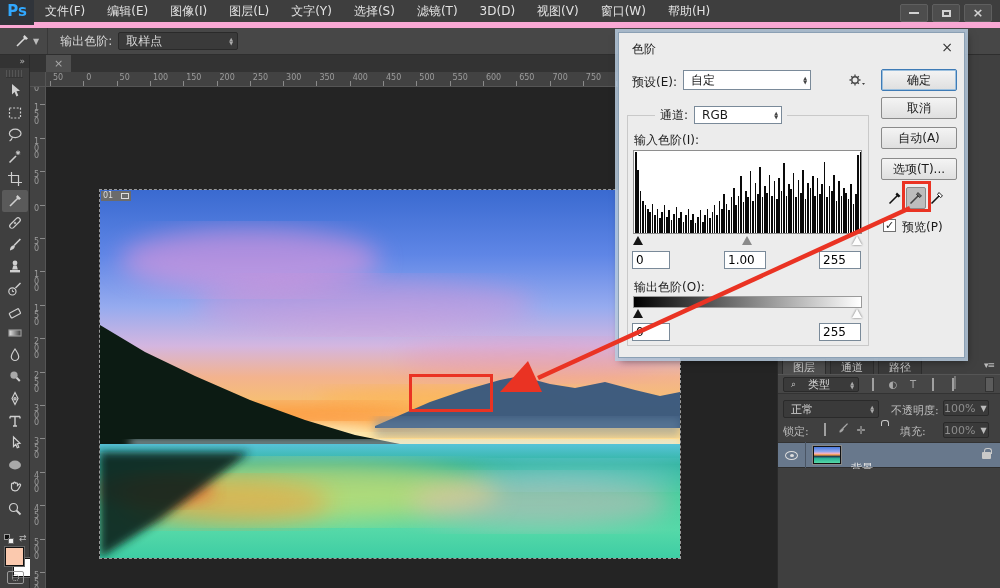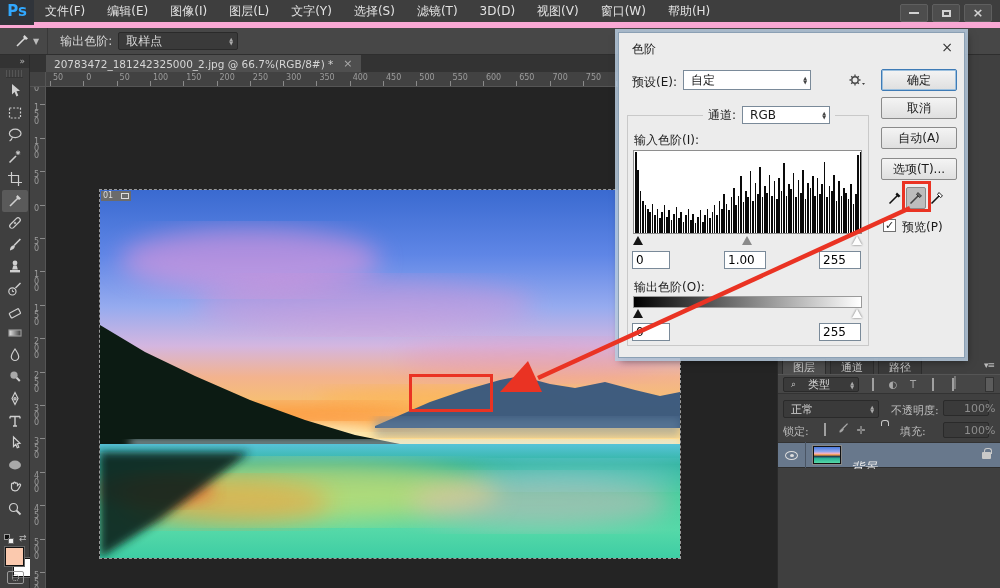--- a/index.html
+++ b/index.html
@@ -63,21 +63,21 @@
   
   #levels { position:absolute; left:618px; top:32px; width:347px; height:326px; background:#ececec; border:1px solid #8ba0b4; box-shadow:0 0 0 3px rgba(185,205,225,.85),2px 3px 8px rgba(0,0,0,.5); z-index:40; color:#1a1a1a; }
   #lv-title { position:absolute; left:13px; top:8px; font-size:12px; }
   #lv-close { position:absolute; right:11px; top:6px; font-size:14px; color:#333; }
   .lv-label { position:absolute; font-size:12px; }
   .lt-select { position:absolute; background:#fff; border:1px solid #7a8a99; height:20px; display:flex; align-items:center; justify-content:space-between; padding:0 3px 0 7px; font-size:12px; }
   .lt-select .updn { color:#444; }
   .win-button { position:absolute; width:76px; height:22px; background:linear-gradient(#f4f4f4,#dfdfdf); border:1px solid #8a8a8a; border-radius:2px; font-size:12px; display:flex; align-items:center; justify-content:center; }
   .win-button.default { border:1px solid #3e7bb6; box-shadow:0 0 0 1px #9cc0de inset; }
   #lv-group { position:absolute; left:8px; top:82px; width:242px; height:231px; border:1px solid #c9c9c9; }
-  #lv-channel-row { position:absolute; left:36px; top:73px; background:#ececec; padding:0 5px; display:flex; align-items:center; gap:6px;margin-left:48px; }
+  #lv-channel-row { position:absolute; left:36px; top:73px; background:#ececec; padding:0 5px; display:flex; align-items:center; gap:6px; }
   #lv-histo { position:absolute; left:14px; top:117px; width:229px; height:84px; background:#fff; border:1px solid #8e8e8e; display:flex; align-items:flex-end; overflow:hidden; padding:1px 1px 0 1px; }
   .hbar { flex:0 0 1.6px; margin-right:0.8px; background:#0a0a0a; }
   .tri { position:absolute; width:0; height:0; border-left:5px solid transparent; border-right:5px solid transparent; border-bottom:9px solid #151515; }
   .tri.gray { border-bottom-color:#8a8a8a; }
   .tri.white { border-bottom-color:#fdfdfd; filter:drop-shadow(0 0 1px #666); }
   .lv-field { position:absolute; height:18px; border:1px solid #7a8a99; background:#fff; font-size:12px; font-family:"DejaVu Sans",sans-serif; padding:0 3px; }
   #lv-gradientbar { position:absolute; left:14px; top:263px; width:229px; height:12px; border:1px solid #9a9a9a; background:linear-gradient(90deg,#000,#fff); }
   .dropper-btn { position:absolute; width:20px; height:22px; top:154px; display:flex; align-items:center; justify-content:center; border-radius:2px; }
   .dropper-btn.pressed { background:#bdbdbd; border:1px solid #8a8a8a; }
   #lv-preview-box { position:absolute; left:264px; top:186px; width:13px; height:13px; background:#fff; border:1px solid #707070; font-size:11px; line-height:11px; text-align:center; color:#222; }
@@ -96,24 +96,24 @@
   .sq.fill { background:#8c8c8c; }
   #filter-toggle { position:absolute; right:7px; top:2px; width:9px; height:15px; background:#5c5c5c; border:1px solid #333; }
   #blend-row { top:342px; height:22px; }
   #lock-row { top:365px; height:20px; }
   #layer-row { top:387px; height:26px; background:#68788c; border-top:1px solid #333; border-bottom:1px solid #2e2e2e; display:flex; align-items:center; }
   #eye-cell { width:28px; height:26px; border-right:1px solid #4a5564; display:flex; align-items:center; justify-content:center; }
   .eye { width:13px; height:9px; border:1px solid #ddd; border-radius:50%; position:relative; }
   .eye::after { content:""; position:absolute; left:3.5px; top:2px; width:4px; height:3px; background:#ddd; border-radius:50%; }
   #layer-thumb { width:28px; height:18px; margin-left:7px; border:1px solid #111; outline:1px solid #888;
     background:linear-gradient(180deg,#4a7be0 0%,#8fa5ee 28%,#efb2c8 40%,#f49a3c 50%,#24384e 58%,#2ab397 72%,#57d8a6 100%); }
-  #layer-name { margin-left:10px; font-style:italic; font-size:13px; color:#e8e8e8; flex:1;margin-top:26px; }
+  #layer-name { margin-left:10px; font-size:11px; color:#e8e8e8; flex:1;margin-top:26px; }
   .lock-glyph { position:relative; width:9px; height:7px; background:#c9c9c9; border-radius:1px; margin-right:10px; }
   .lock-glyph::before { content:""; position:absolute; left:1.5px; top:-4px; width:6px; height:5px; border:1.5px solid #c9c9c9; border-bottom:none; border-radius:3px 3px 0 0; }
-  .val-box { position:absolute; height:16px; background:#3a3a3a; border:1px solid #2a2a2a; border-radius:2px; display:flex; align-items:center; padding:0 20px; color:#8d8d8d; }
+  .val-box { position:absolute; height:16px; background:#3a3a3a; border:1px solid #2a2a2a; border-radius:2px; display:flex; align-items:center; padding:0 0; color:#8d8d8d; }
   #panel-rest { position:absolute; top:414px; bottom:0; left:0; width:223px; background:#3f3f3f; }
 
   
   #anno-rect-image { position:absolute; left:409px; top:374px; width:84px; height:38px; border:3px solid #ea3323; z-index:20; }
   #anno-rect-dropper { position:absolute; left:902px; top:181px; width:29px; height:31px; border:3px solid #ea3323; z-index:60; }
   #anno-arrow { position:absolute; inset:0; width:1000px; height:588px; z-index:55; pointer-events:none; }
 </style>
 </head>
 <body>
 
@@ -292,21 +292,20 @@
     <div id="swap-colors">⇄</div>
     <div id="bg-swatch" style="background: rgb(255, 255, 255);"></div>
     <div id="fg-swatch" style="background: rgb(251, 201, 174);"></div>
     <div id="quickmask">
         <span class="c"></span>
       </div>
   </div>
 
   <div id="tabbar">
     <div id="doc-tab">
-      <span>20783472_181242325000_2.jpg @ 66.7%(RGB/8#) *</span>
       <span class="x">×</span>
     </div>
   </div>
   <div id="ruler-corner"></div>
   <div id="hruler">
       <span class="hr-label" style="left: 7px;">50</span>
       <span class="hr-tick" style="left: 4px;"></span>
       <span class="hr-label" style="left: 40.3px;">0</span>
       <span class="hr-tick" style="left: 37.3px;"></span>
       <span class="hr-label" style="left: 73.6px;">50</span>

